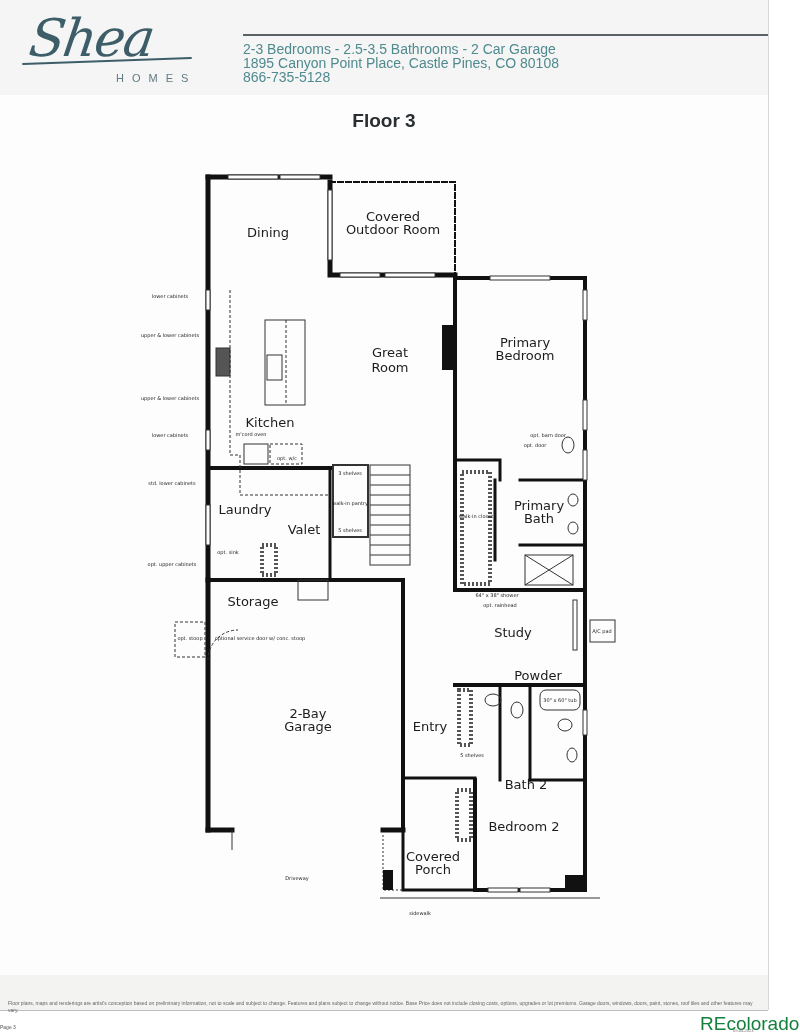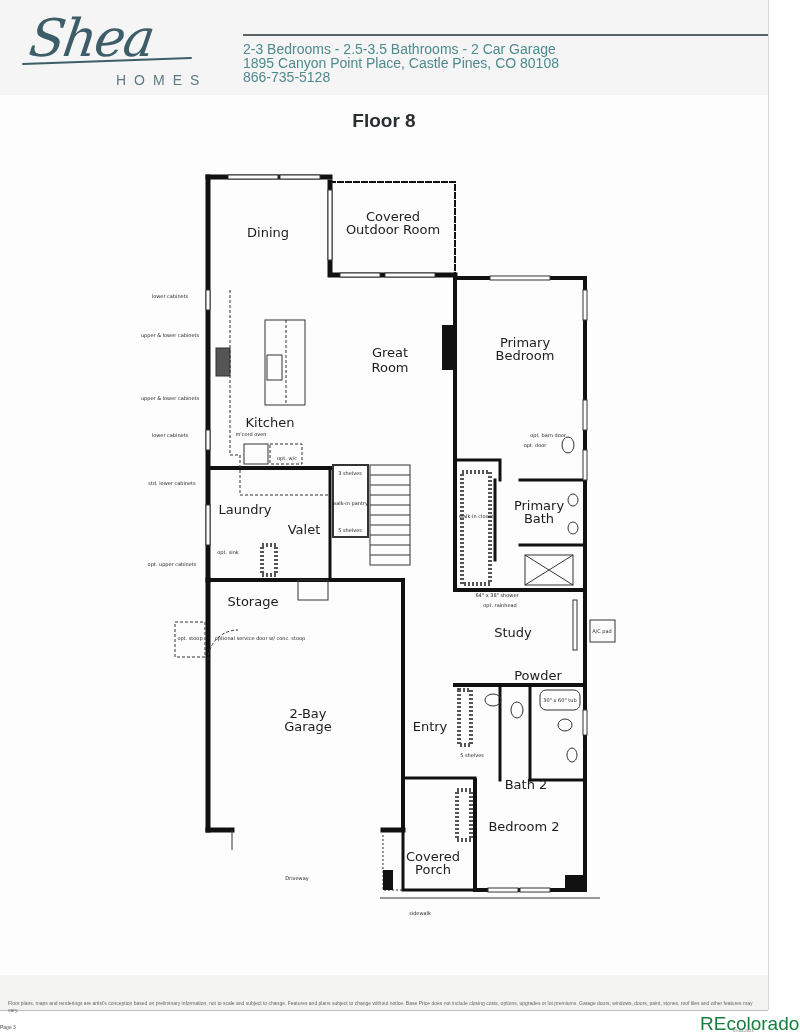--- a/index.html
+++ b/index.html
@@ -2,21 +2,21 @@
 <html><head>
 <meta charset="utf-8">
 <style>
   html, body { margin:0; padding:0; background:#ffffff; }
   body { width:800px; height:1034px; position:relative; overflow:hidden; font-family:"Liberation Sans", sans-serif; }
   .page { position:absolute; left:0; top:0; width:768px; height:1010px; background:#fdfdfd; border-right:1px solid #d8d8d8; }
   .header { position:absolute; left:0; top:0; width:768px; height:95px; background:#f4f5f4; }
   .logo { position:absolute; left:22px; top:14px; width:170px; height:70px; }
   .logo-script { position:absolute; left:8px; top:-6px; font-family:"DejaVu Serif", serif; font-style:italic; font-size:52px; color:#3d5d68; letter-spacing:-2px; transform:skewX(-8deg); }
   .logo-swoosh { position:absolute; left:0; top:46px; width:170px; height:2px; background:#3d5d68; border-radius:2px; transform:rotate(-2deg); }
-  .logo-homes { position:absolute; left:78px; top:58px; font-size:14px; letter-spacing:8px; color:#607a82;padding-left:16px; }
+  .logo-homes { position:absolute; left:78px; top:58px; font-size:11px; letter-spacing:8px; color:#607a82;padding-left:16px; }
   .h-title { position:absolute; left:243px; top:11px; font-size:15px; font-weight:bold; color:#4a5a60; }
   .h-rule { position:absolute; left:243px; top:34px; width:525px; height:2px; background:#5a6266; }
   .h-line { position:absolute; left:243px; font-size:14px; color:#4f8a8f; }
   .floor-title { position:absolute; left:0; width:768px; top:110px; text-align:center; font-size:19px; font-weight:bold; color:#2a2e30; }
   .plan { position:absolute; left:0; top:150px; width:768px; height:800px; }
   .footer { position:absolute; left:0; top:975px; width:768px; height:35px; background:#f3f3f1; border-bottom:1px solid #bdbdbd; }
   .disclaimer { position:absolute; left:8px; top:1000px; width:750px; font-size:5px; line-height:7px; color:#666; }
   .page-label { position:absolute; left:0; top:1024px; font-size:5px; color:#555; }
   .watermark { position:absolute; left:700px; top:1013px; font-size:19px; color:#15803d; }
   .wm-date { position:absolute; left:733px; top:1028px; font-size:4px; color:#777; }
@@ -32,21 +32,21 @@
       <span class="logo-script">Shea</span>
       <span class="logo-swoosh"></span>
       <span class="logo-homes">HOMES</span>
     </div>
     <div class="h-rule"></div>
     <div class="h-line" style="top:41px">2-3 Bedrooms - 2.5-3.5 Bathrooms - 2 Car Garage</div>
     <div class="h-line" style="top:55px">1895 Canyon Point Place, Castle Pines, CO 80108</div>
     <div class="h-line" style="top:69px">866-735-5128</div>
   </div>
 
-  <div class="floor-title">Floor 8</div>
+  <div class="floor-title">Floor 3</div>
 
   <svg class="plan" viewBox="0 150 768 800" width="768" height="800">
     <g stroke="#111" fill="none" stroke-linecap="square">
 
       <path d="M208 177 L208 580" stroke-width="5"></path>
       <path d="M208 177 L330 177" stroke-width="5"></path>
       <path d="M330 182 L330 275 L455 275" stroke-width="5"></path>
       <path d="M455 275 L455 590" stroke-width="4"></path>
       <path d="M455 278 L585 278 L585 690" stroke-width="4"></path>
       <path d="M208 580 L208 830" stroke-width="5"></path>

